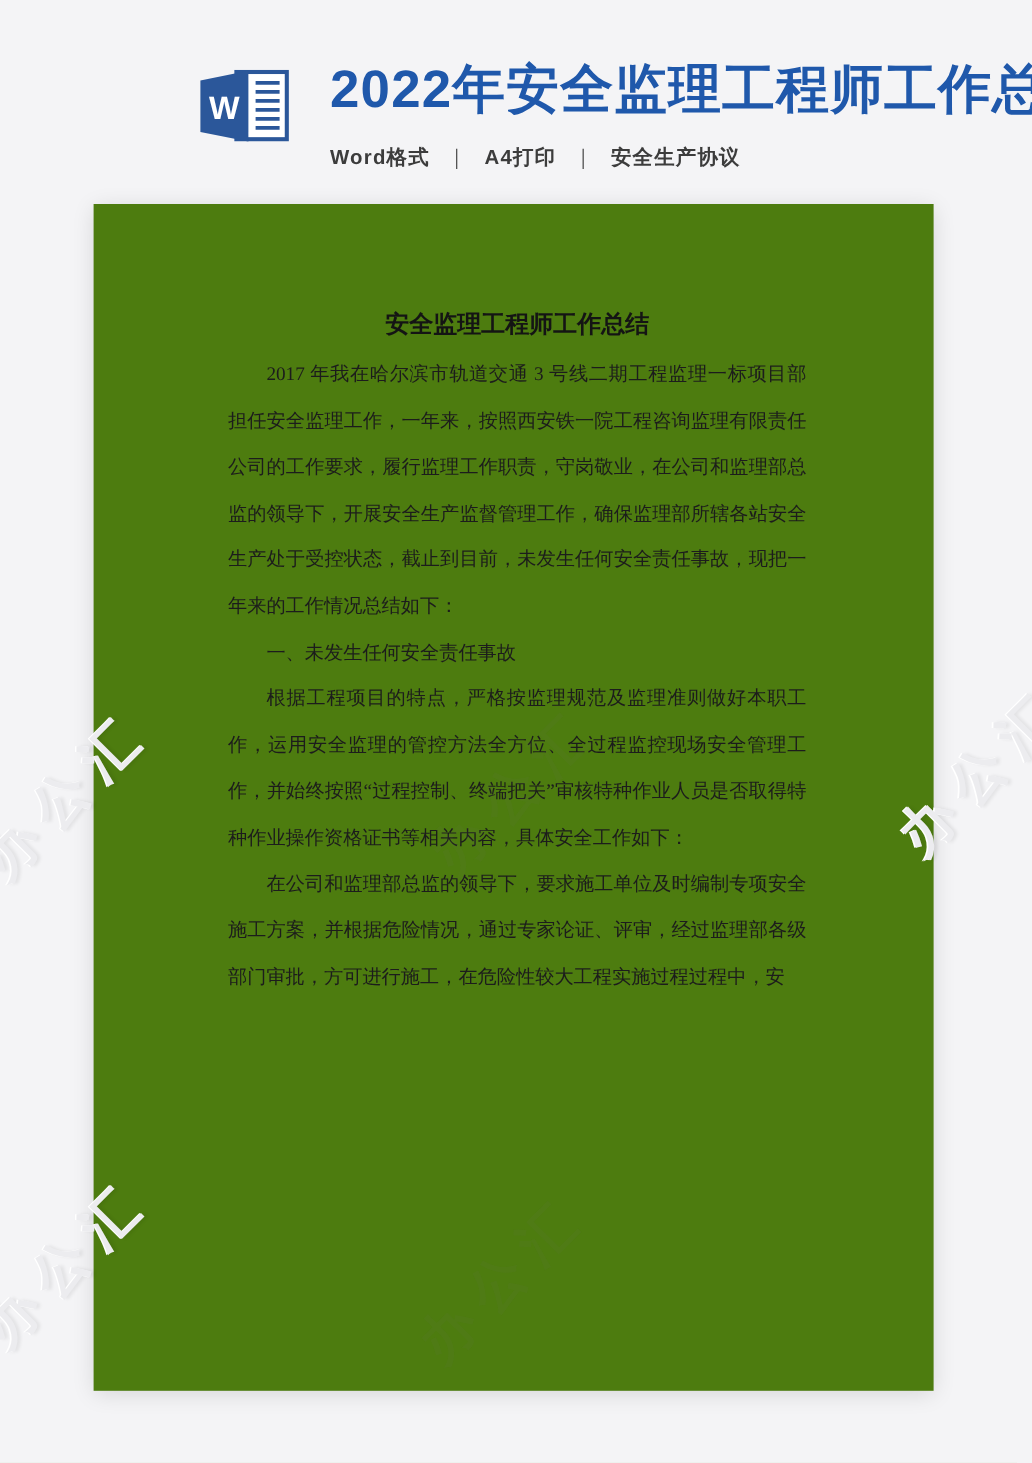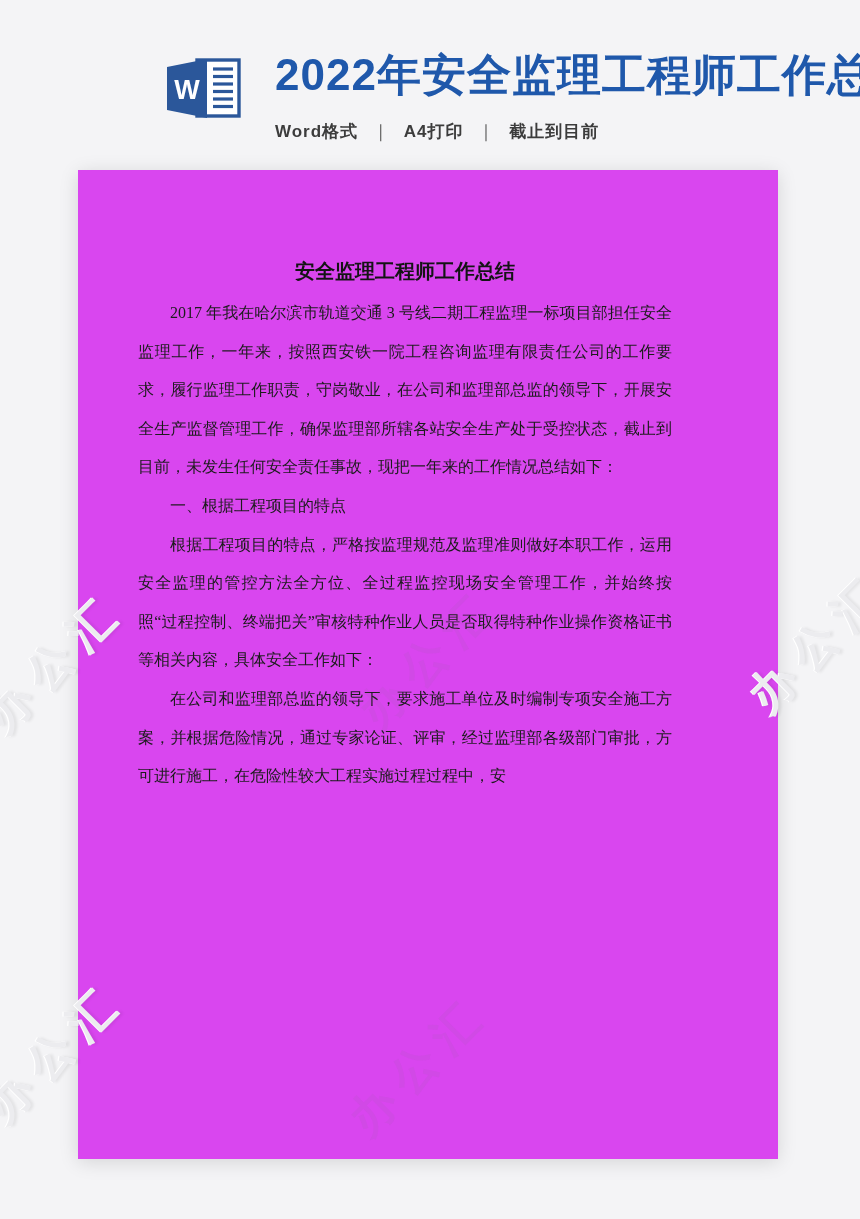--- a/index.html
+++ b/index.html
@@ -74,24 +74,24 @@
     color: #4a4a4a;
     font-weight: normal;
   }
   
   .page {
     position: absolute;
     left: 78px;
     top: 170px;
     width: 700px;
     height: 989px;
-    background: #d946ef;
+    background: #4d7c0f;
     box-shadow: 0 3px 18px rgba(0,0,0,0.13);
     box-sizing: border-box;
-    padding: 84px 106px 0 60px;
+    padding: 84px 106px 0 112px;
     z-index: 2;
   }
   .doc-title {
     margin: 0 0 6px 0;
     text-align: center;
     font-family: "Liberation Serif", serif;
     font-size: 20px;
     font-weight: bold;
     color: #141414;
     line-height: 34px;
@@ -136,26 +136,26 @@
         <text x="24" y="44" text-anchor="middle" font-family="Liberation Sans, sans-serif" font-size="27" font-weight="bold" fill="#ffffff">W</text>
       </svg>
     </div>
     <div class="header-text">
       <div class="header-title">2022年安全监理工程师工作总</div>
       <div class="header-sub">
         <span>Word格式</span>
         <span class="sep">｜</span>
         <span>A4打印</span>
         <span class="sep">｜</span>
-        <span>截止到目前</span>
+        <span>安全生产协议</span>
       </div>
     </div>
   </div>
 
   <div class="page doc">
     <h1 class="doc-title">安全监理工程师工作总结</h1>
     <p>2017 年我在哈尔滨市轨道交通 3 号线二期工程监理一标项目部担任安全监理工作，一年来，按照西安铁一院工程咨询监理有限责任公司的工作要求，履行监理工作职责，守岗敬业，在公司和监理部总监的领导下，开展安全生产监督管理工作，确保监理部所辖各站安全生产处于受控状态，截止到目前，未发生任何安全责任事故，现把一年来的工作情况总结如下：</p>
-    <p>一、根据工程项目的特点</p>
+    <p>一、未发生任何安全责任事故</p>
     <p>根据工程项目的特点，严格按监理规范及监理准则做好本职工作，运用安全监理的管控方法全方位、全过程监控现场安全管理工作，并始终按照“过程控制、终端把关”审核特种作业人员是否取得特种作业操作资格证书等相关内容，具体安全工作如下：</p>
     <p>在公司和监理部总监的领导下，要求施工单位及时编制专项安全施工方案，并根据危险情况，通过专家论证、评审，经过监理部各级部门审批，方可进行施工，在危险性较大工程实施过程过程中，安</p>
   </div>
 
 </div>
 
 </body></html>

